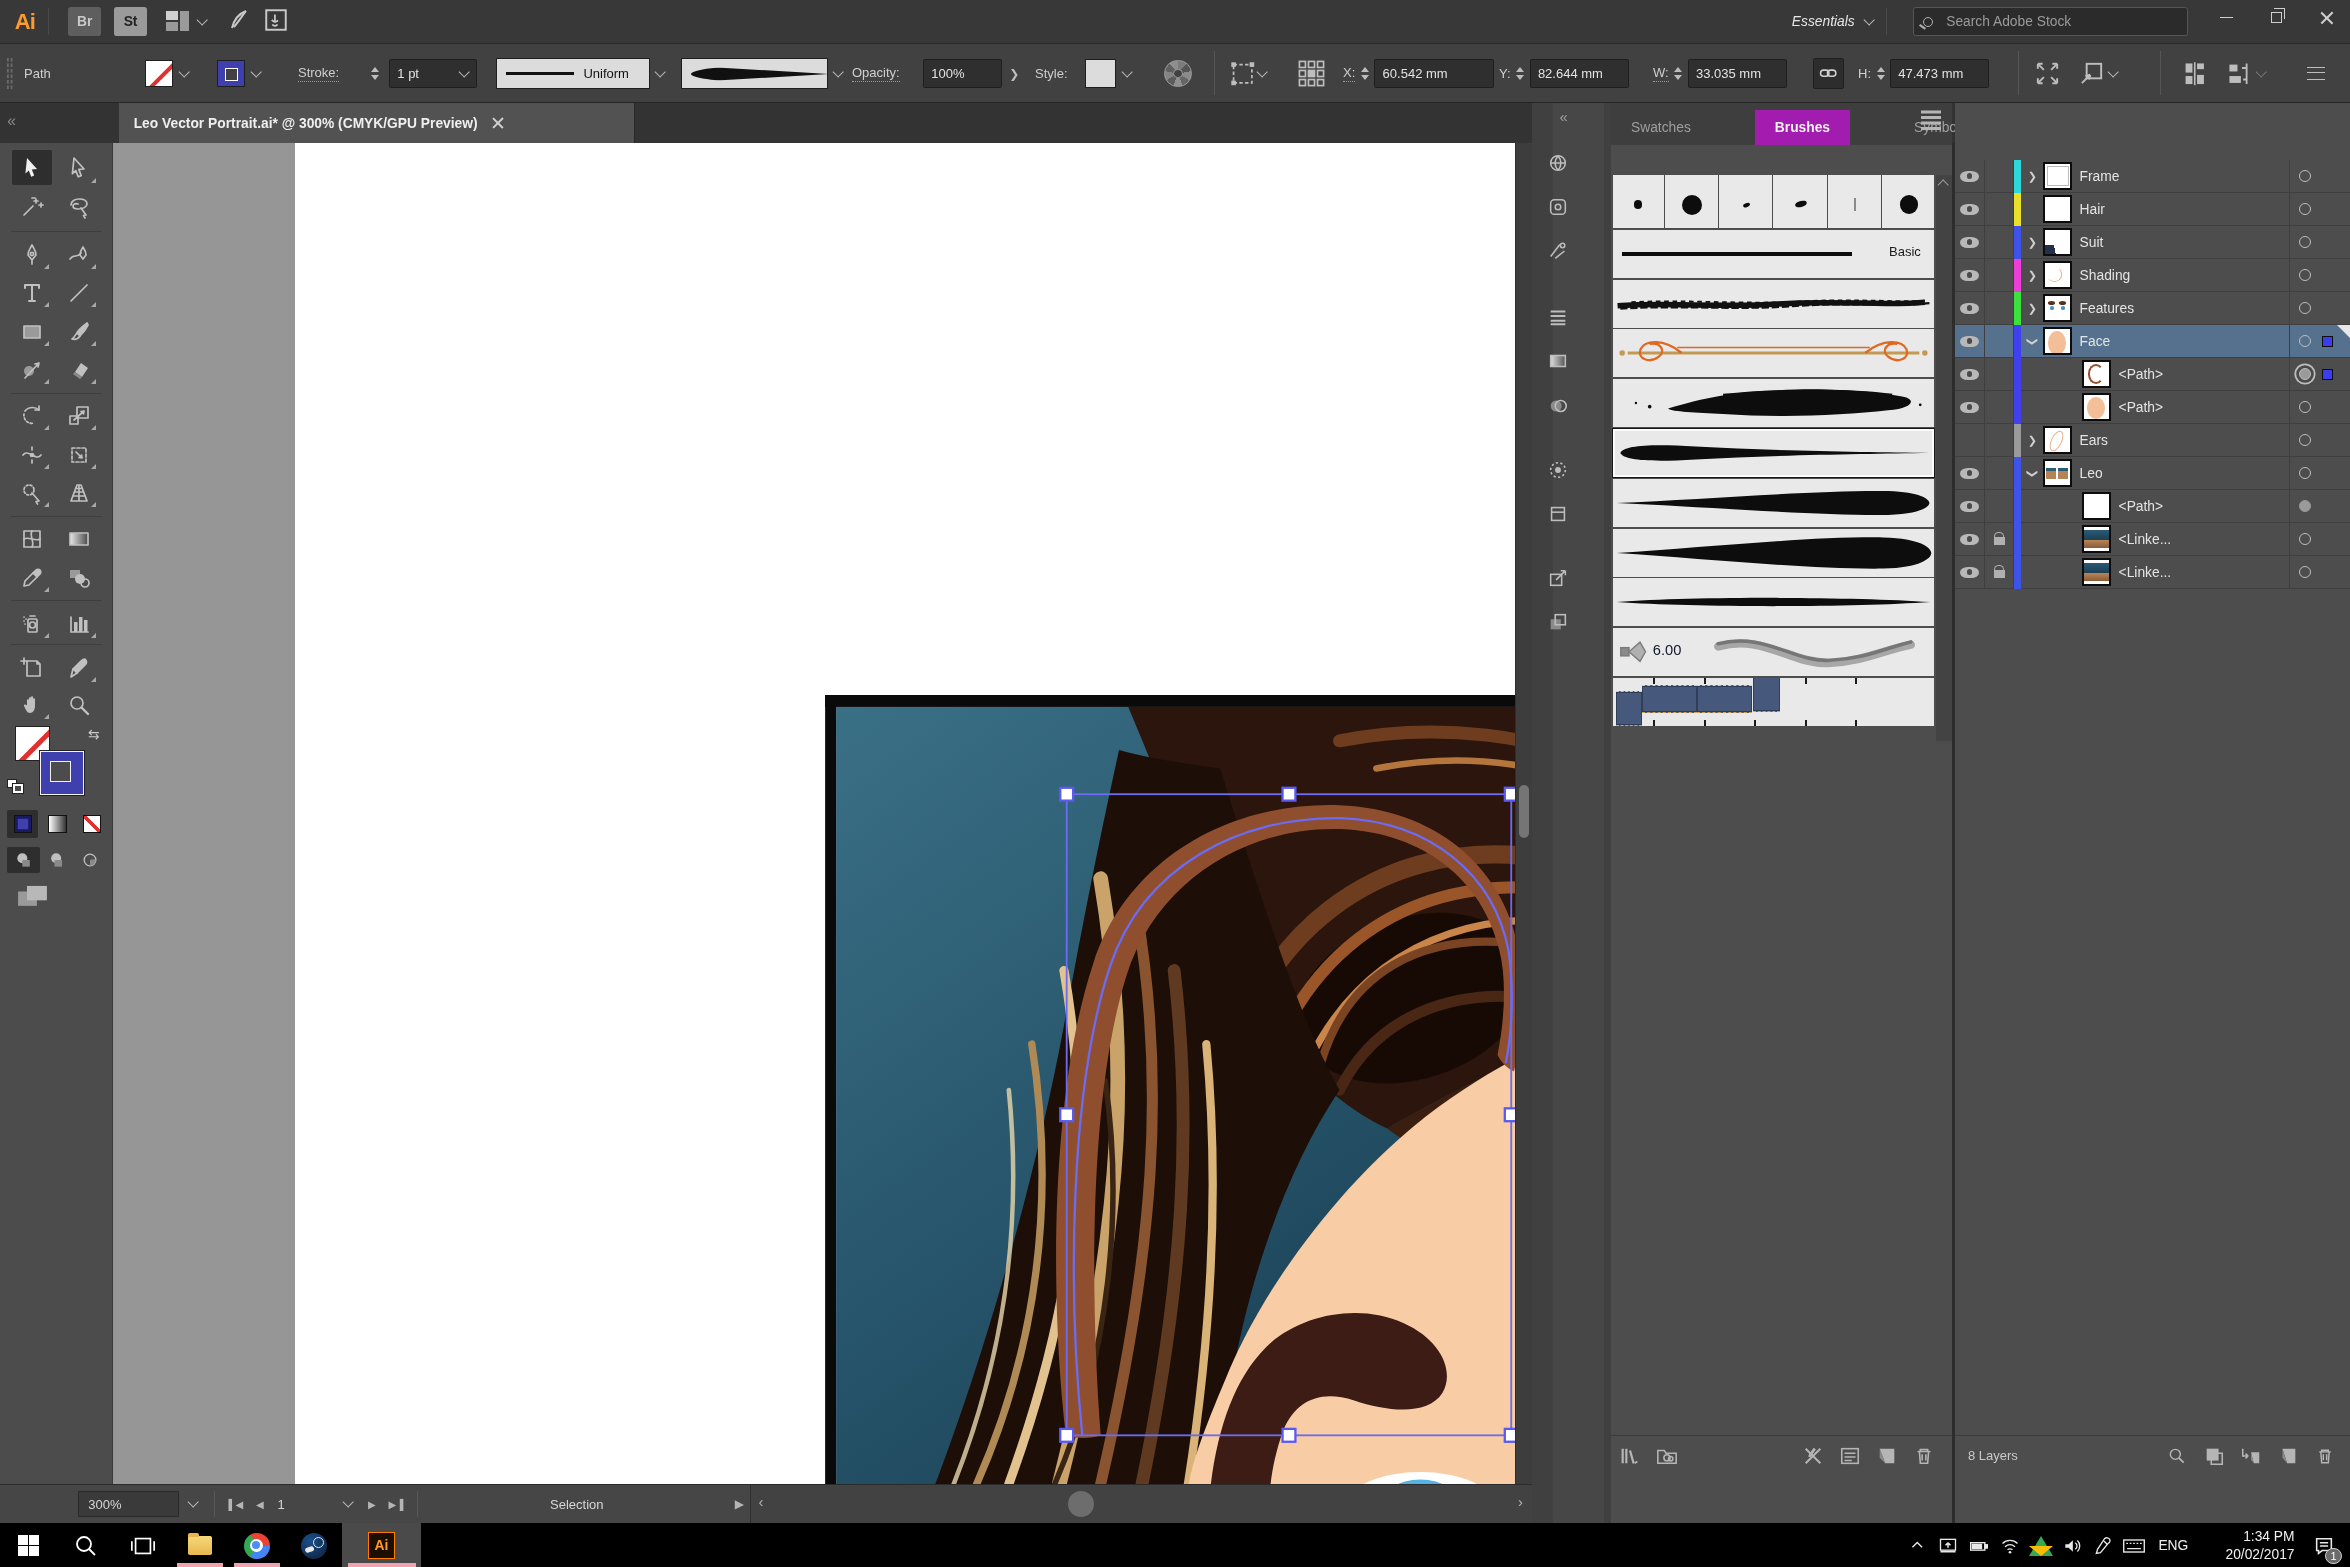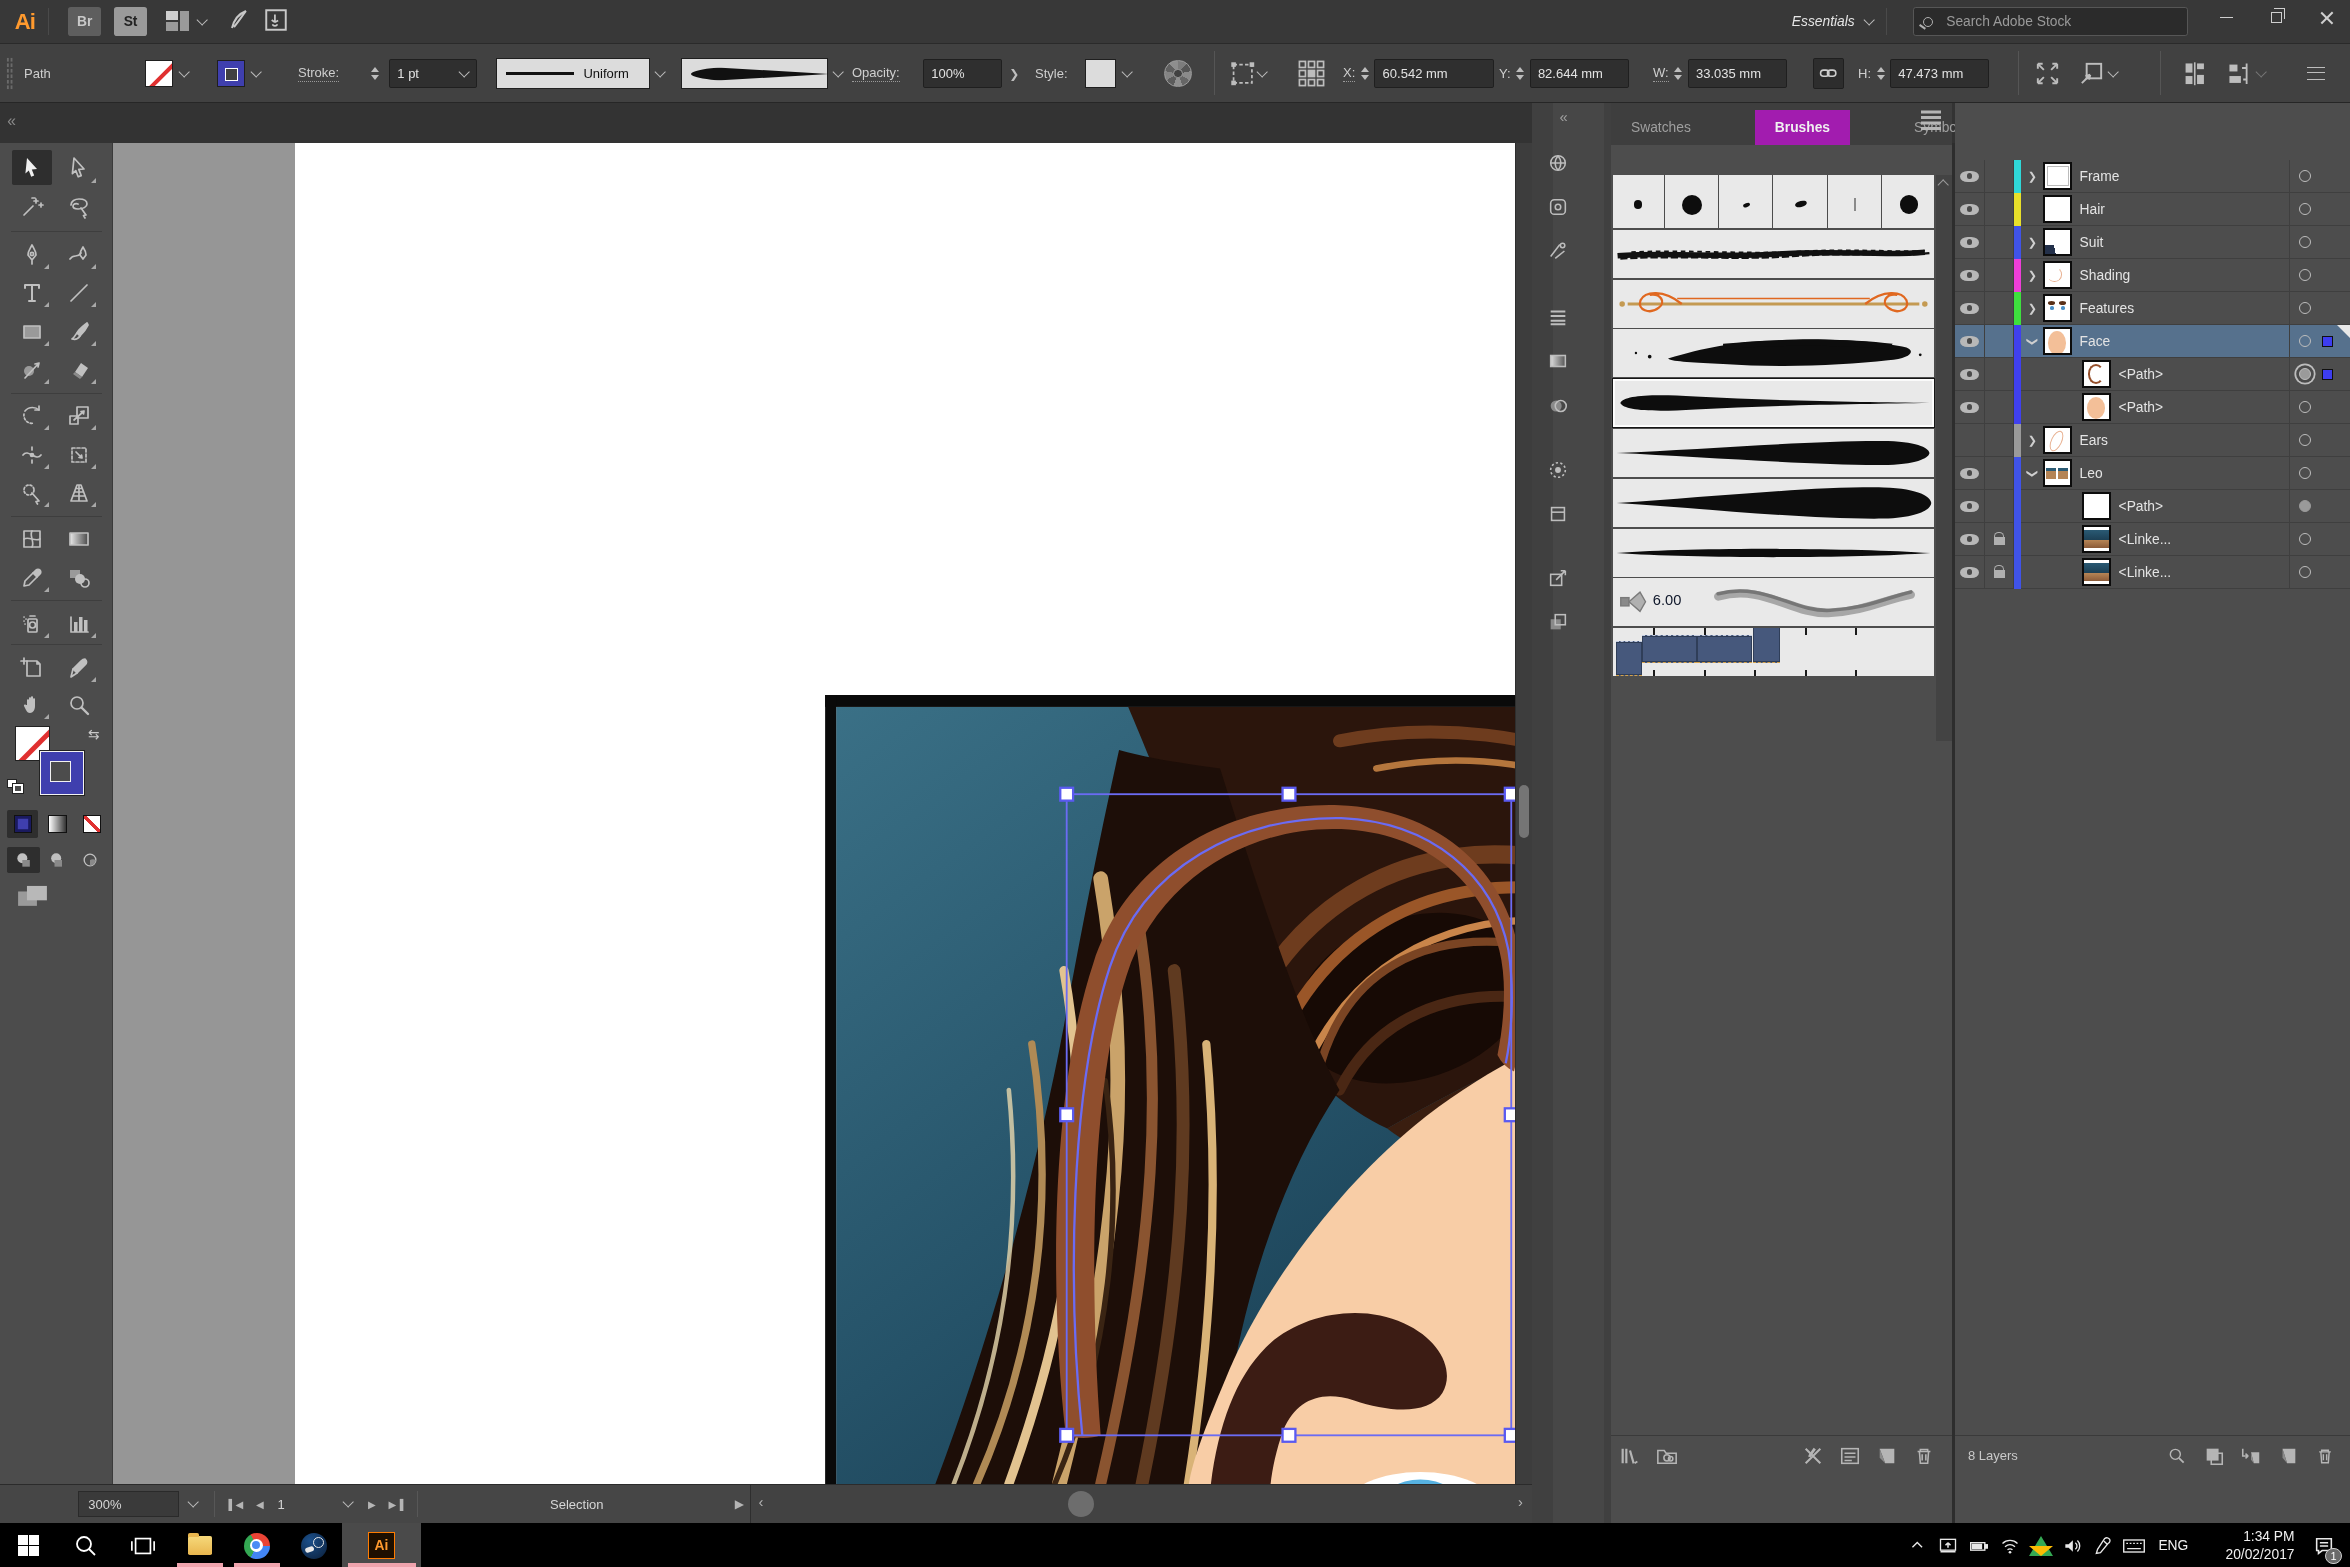--- a/index.html
+++ b/index.html
@@ -426,20 +426,24 @@
         </svg>
       <span class="chev" style="margin-left:3.7px;border-color:#777"></span>
       </div>
     <div class="cb" style="left:2307px">
         <span class="hamb"></span>
       </div>
   </div>
 
   <div class="tabbar">
     <span class="tab-lchev">«</span>
+    <div class="doc-tab">
+      <span class="doc-title">Leo Vector Portrait.ai* @ 300% (CMYK/GPU Preview)</span>
+      <span class="tab-x"></span>
+    </div>
   </div>
 
   <div class="toolbar">
     <div class="tool sel" style="left:12px;top:7.3px">
       <svg width="24" height="24" viewBox="0 0 24 24">
           <path d="M7 2 L17 13 L11.8 13.4 L14.2 19.6 L11.2 20.8 L8.8 14.6 L5.4 17.6 Z" fill="#f0f0f0" stroke="none"></path>
         </svg>
       </div>
     <div class="tool flyout" style="left:59px;top:7.3px">
       <svg width="24" height="24" viewBox="0 0 24 24">
@@ -832,20 +836,24 @@
             <span style="width:12px;height:6.4px;border-radius:50%;background:#0d0d0d;transform:rotate(-15deg)"></span>
           </div>
         <div class="bcell" style="left:217px;width:52px">
             <span style="width:1.8px;height:13px;background:#8a8a8a"></span>
           </div>
         <div class="bcell" style="left:271px;width:51px;border-right:none">
             <span style="width:18.4px;height:18.4px;border-radius:50%;background:#0d0d0d"></span>
           </div>
       </div>
 
+      <div class="brow">
+        <span class="basic-line"></span>
+        <span class="basic-label">Basic</span>
+      </div>
 
       <div class="brow">
         <svg width="321" height="48" viewBox="0 0 350 52">
             <g stroke="#111" fill="none">
               <path d="M5 28 C60 24 120 30 180 26 C240 22 300 28 340 24" stroke-width="6"></path>
               <path d="M8 31 C70 27 140 33 200 28 C260 24 310 29 345 25" stroke-width="2.5" stroke-dasharray="8 3"></path>
               <path d="M20 24 C80 21 150 27 210 23 C270 20 320 25 342 22" stroke-width="2" stroke-dasharray="5 4"></path>
             </g>
           </svg>
       </div>

